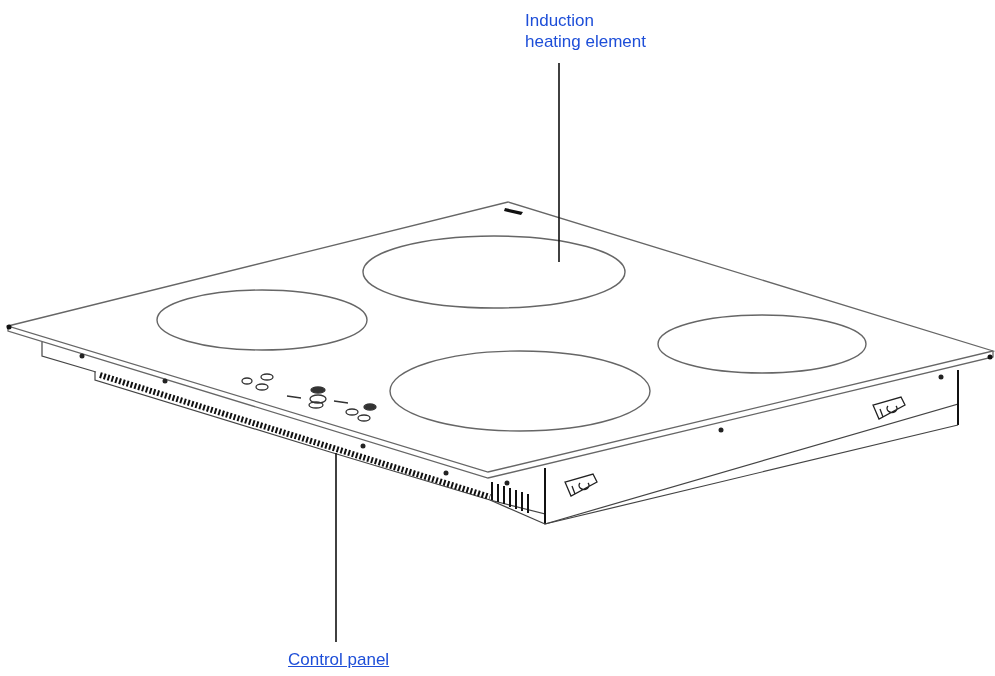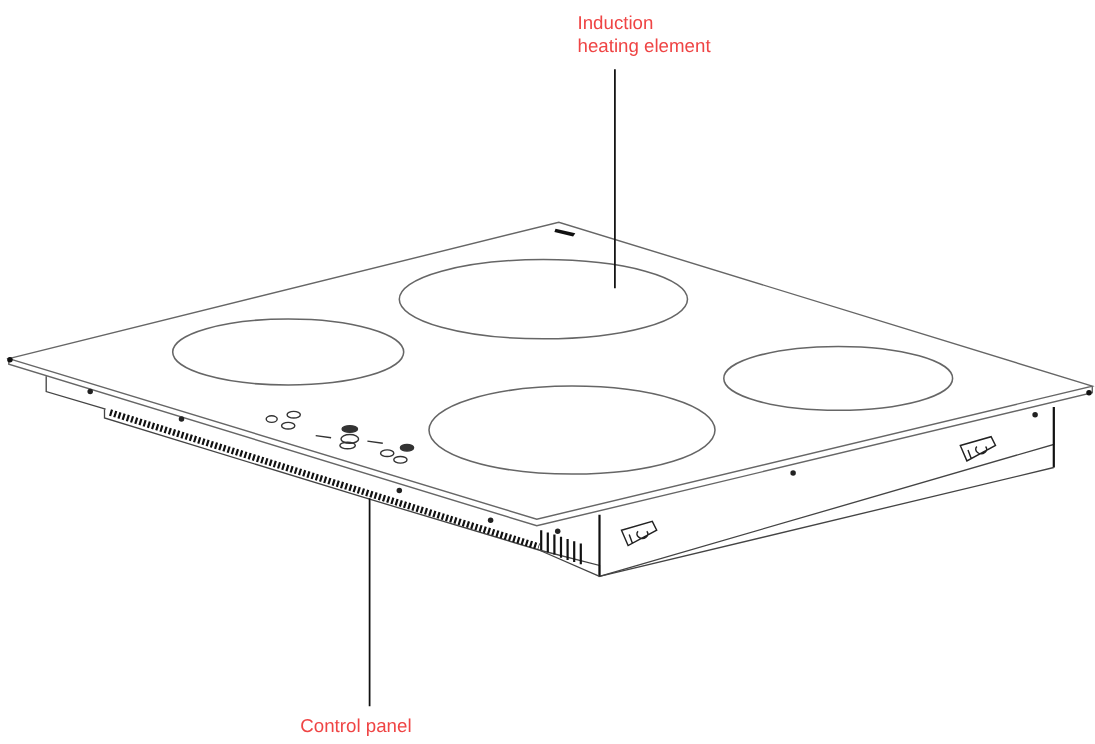--- a/index.html
+++ b/index.html
@@ -1,19 +1,19 @@
 <!DOCTYPE html>
 <html><head>
 <meta charset="utf-8">
 <style>
   html, body { margin: 0; padding: 0; background: #ffffff; }
   body { width: 995px; height: 676px; position: relative; overflow: hidden; font-family: "Liberation Sans", sans-serif; }
-  .label { position: absolute; color: #ef4444; font-size: 17px; line-height: 21px; }
+  .label { position: absolute; color: #1d4ed8; font-size: 17px; line-height: 21px; }
   .lbl-top { left: 525px; top: 10px; }
-  .lbl-bottom { left: 273px; top: 649px; }
+  .lbl-bottom { left: 288px; top: 649px; text-decoration: underline; }
   svg { position: absolute; left: 0; top: 0; }
 </style>
 </head>
 <body>
 
 <svg width="995" height="676" viewBox="0 0 995 676">
 
   <g fill="none" stroke="#666" stroke-width="1.3">
     <polygon points="8,326 508,202 993,351 488,472"></polygon>
     <polyline points="8,326 8,331 488,478 993,357 993,351"></polyline>

